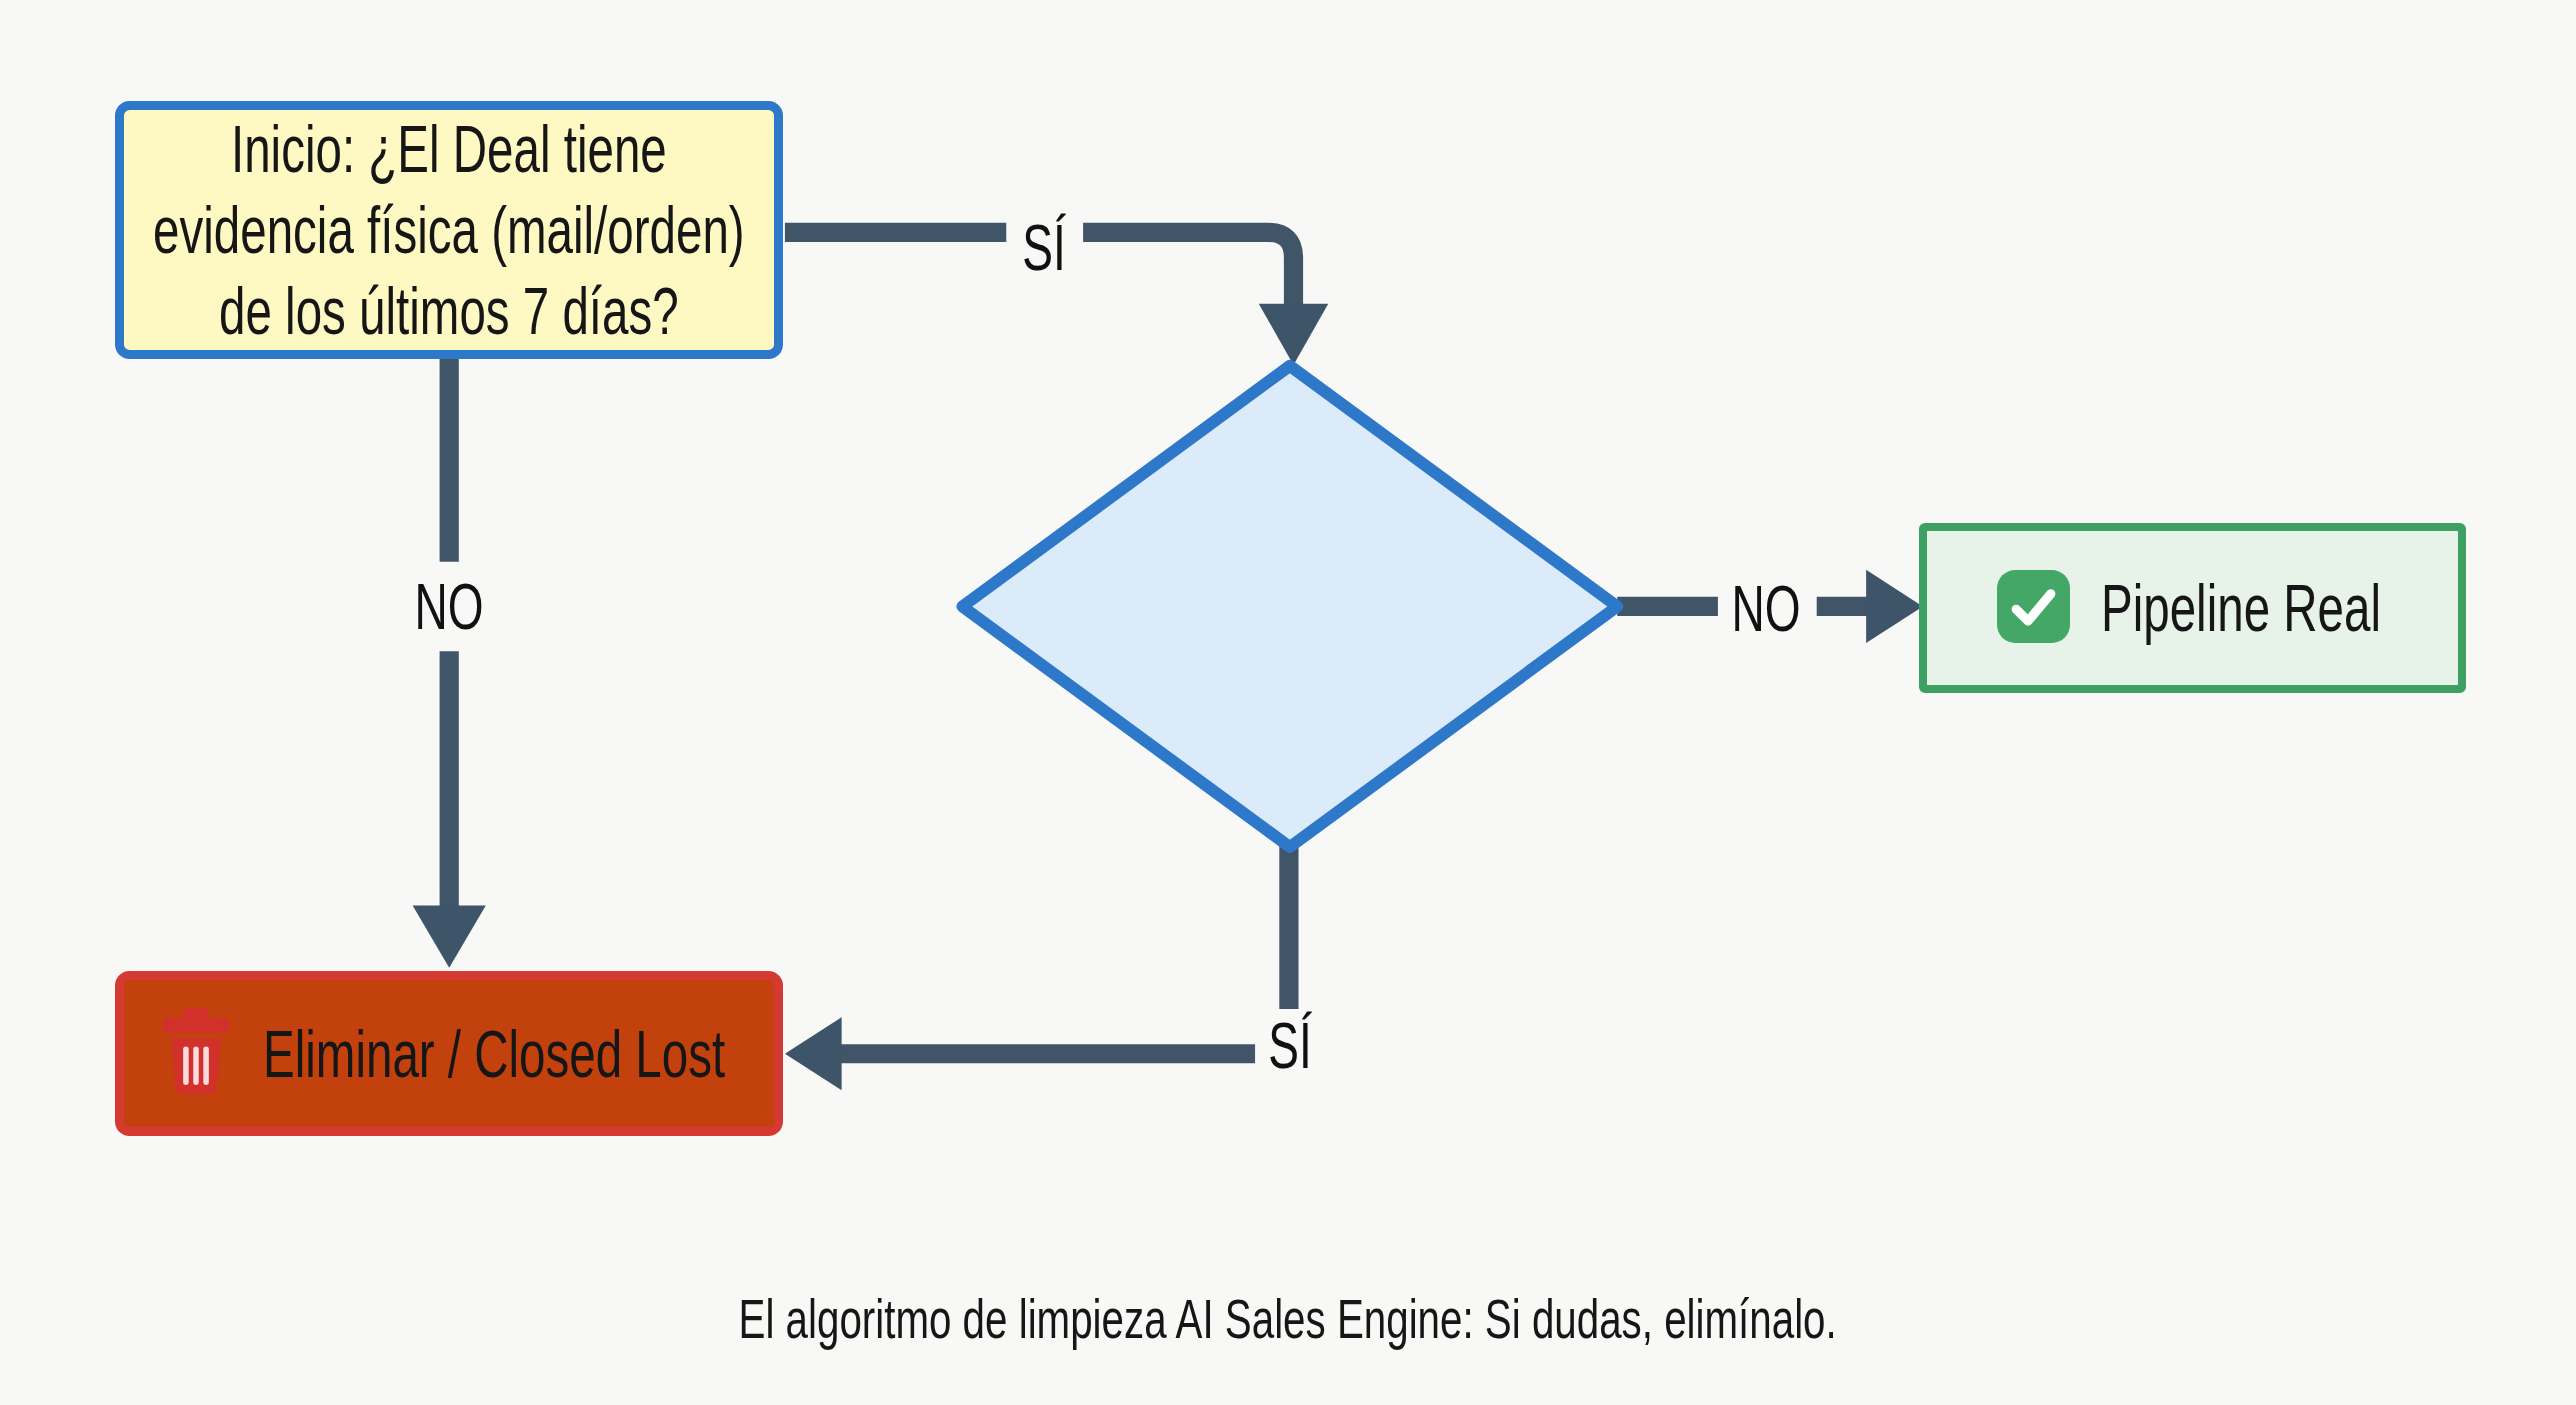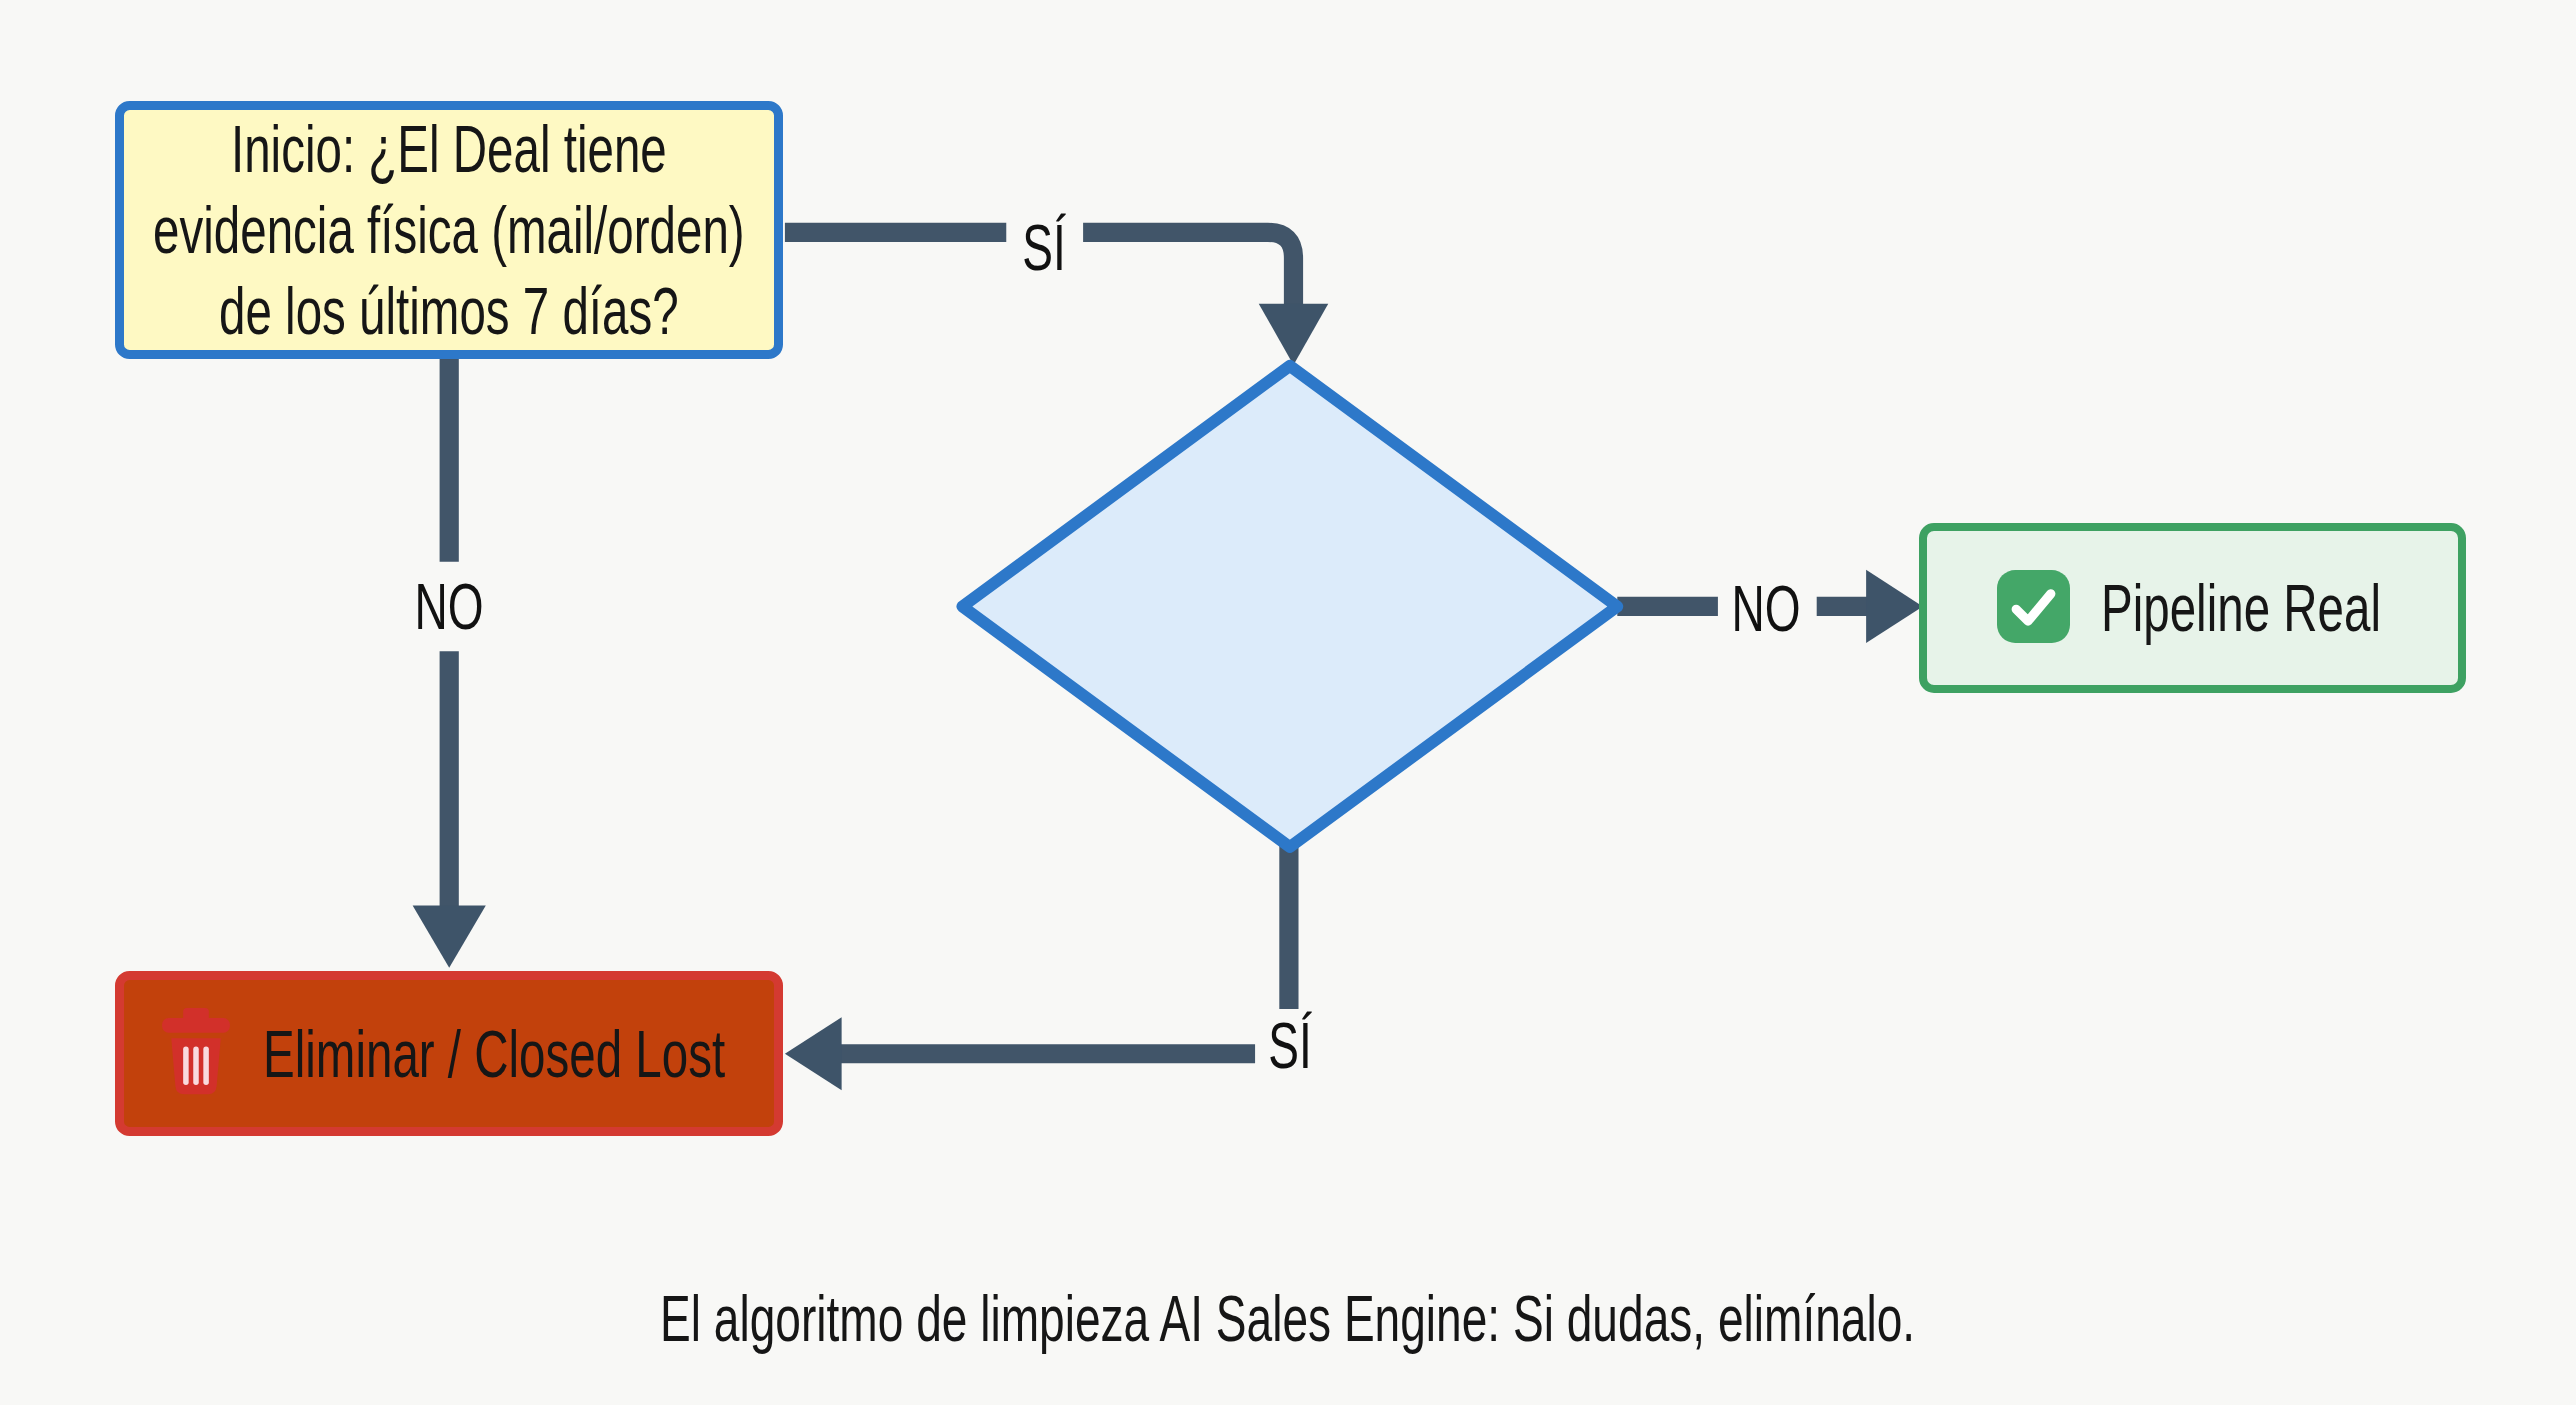--- a/index.html
+++ b/index.html
@@ -27,21 +27,21 @@
   .node-text span{display:block;}
 
   .decision-text{
     position:absolute;left:988px;top:430px;width:604px;height:357px;z-index:2;
     display:flex;align-items:center;justify-content:center;
   }
   .decision-text .node-text{font-size:62px;line-height:75px;}
 
   .node-green{
     left:1919px;top:523px;width:547px;height:170px;
-    background:#e7f3e9;border:8.2px solid #3ea162;border-radius:15px;
+    background:#e7f3e9;border:8.2px solid #3ea162;border-radius:6px;
     justify-content:flex-start;padding-left:70px;
   }
   .node-red{
     left:115px;top:971px;width:668px;height:165px;
     background:#c2410c;border:9.1px solid #d43a31;border-radius:14.6px;
     justify-content:flex-start;padding-left:38px;
   }
   .outcome-icon{flex:0 0 auto;display:block;}
   .outcome-label{
     color:#161616;font-size:66px;white-space:nowrap;
@@ -55,21 +55,21 @@
     position:absolute;z-index:3;color:#111;font-size:64px;line-height:64px;white-space:nowrap;
     transform:translate(-50%,-50%) scaleX(0.72);
   }
   .lbl-si-top{left:1044px;top:248px;}
   .lbl-no-left{left:449px;top:607px;}
   .lbl-no-right{left:1766px;top:609px;}
   .lbl-si-bottom{left:1290px;top:1046px;}
 
   .caption{
     position:absolute;left:0;right:0;top:1267px;z-index:2;
-    text-align:center;color:#161616;font-size:64px;line-height:104px;white-space:nowrap;
+    text-align:center;color:#161616;font-size:56px;line-height:104px;white-space:nowrap;
   }
   .caption .cap-inner{display:inline-block;transform:scaleX(0.72);transform-origin:50% 50%;}
 </style>
 </head>
 <body>
 
 <div class="canvas">
 
   <svg class="connectors" viewBox="0 0 2816 1536" xmlns="http://www.w3.org/2000/svg">
 

